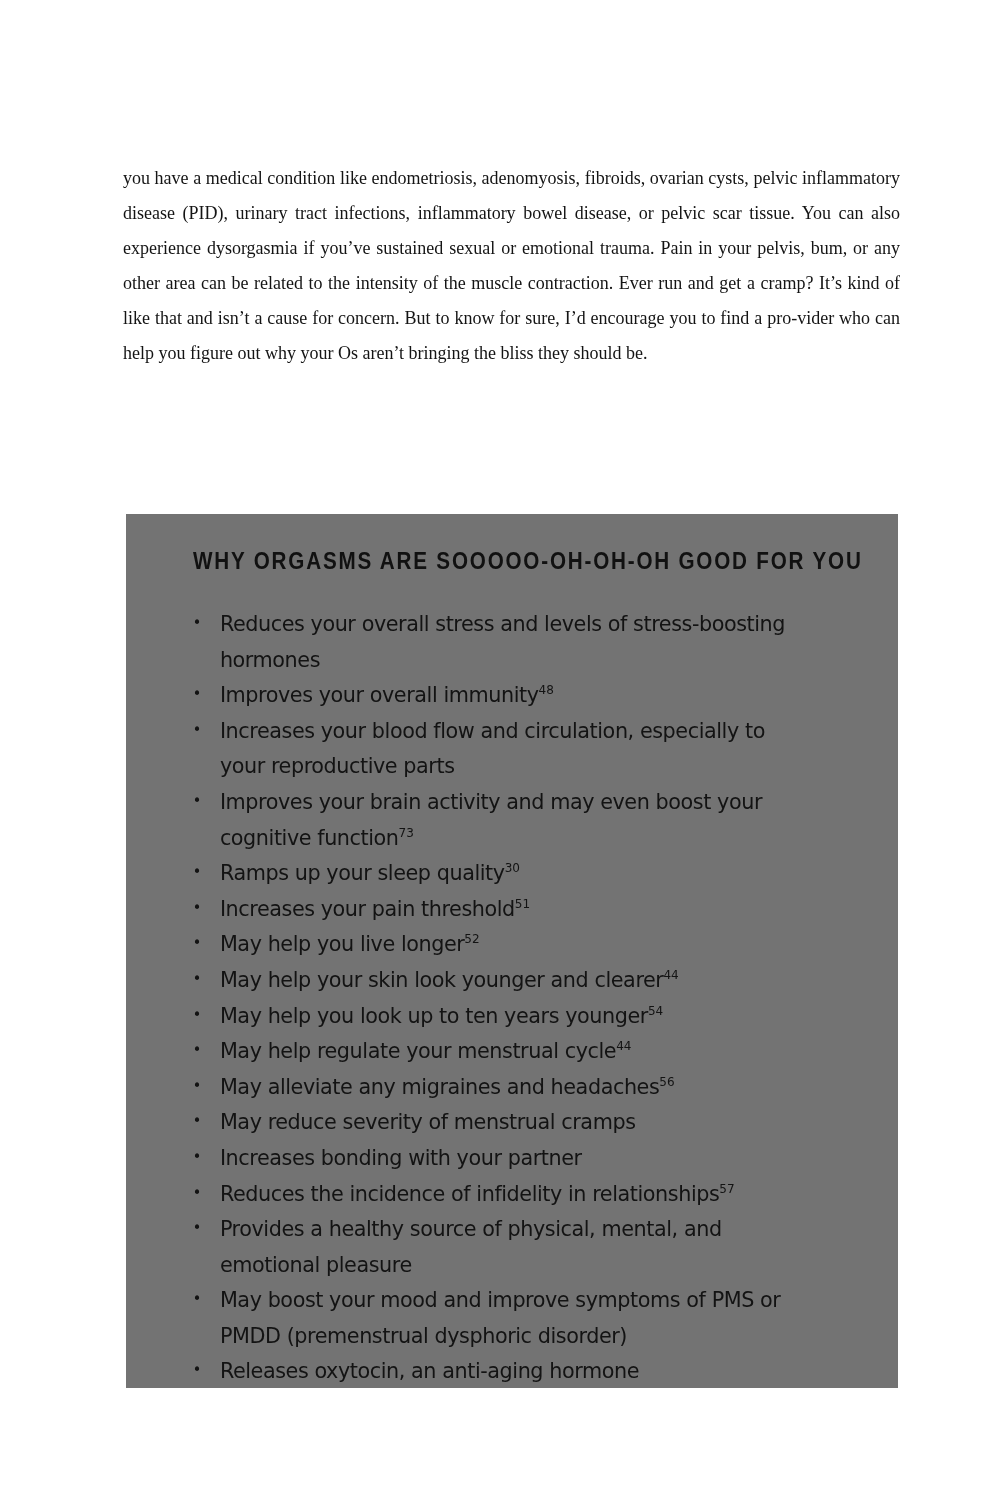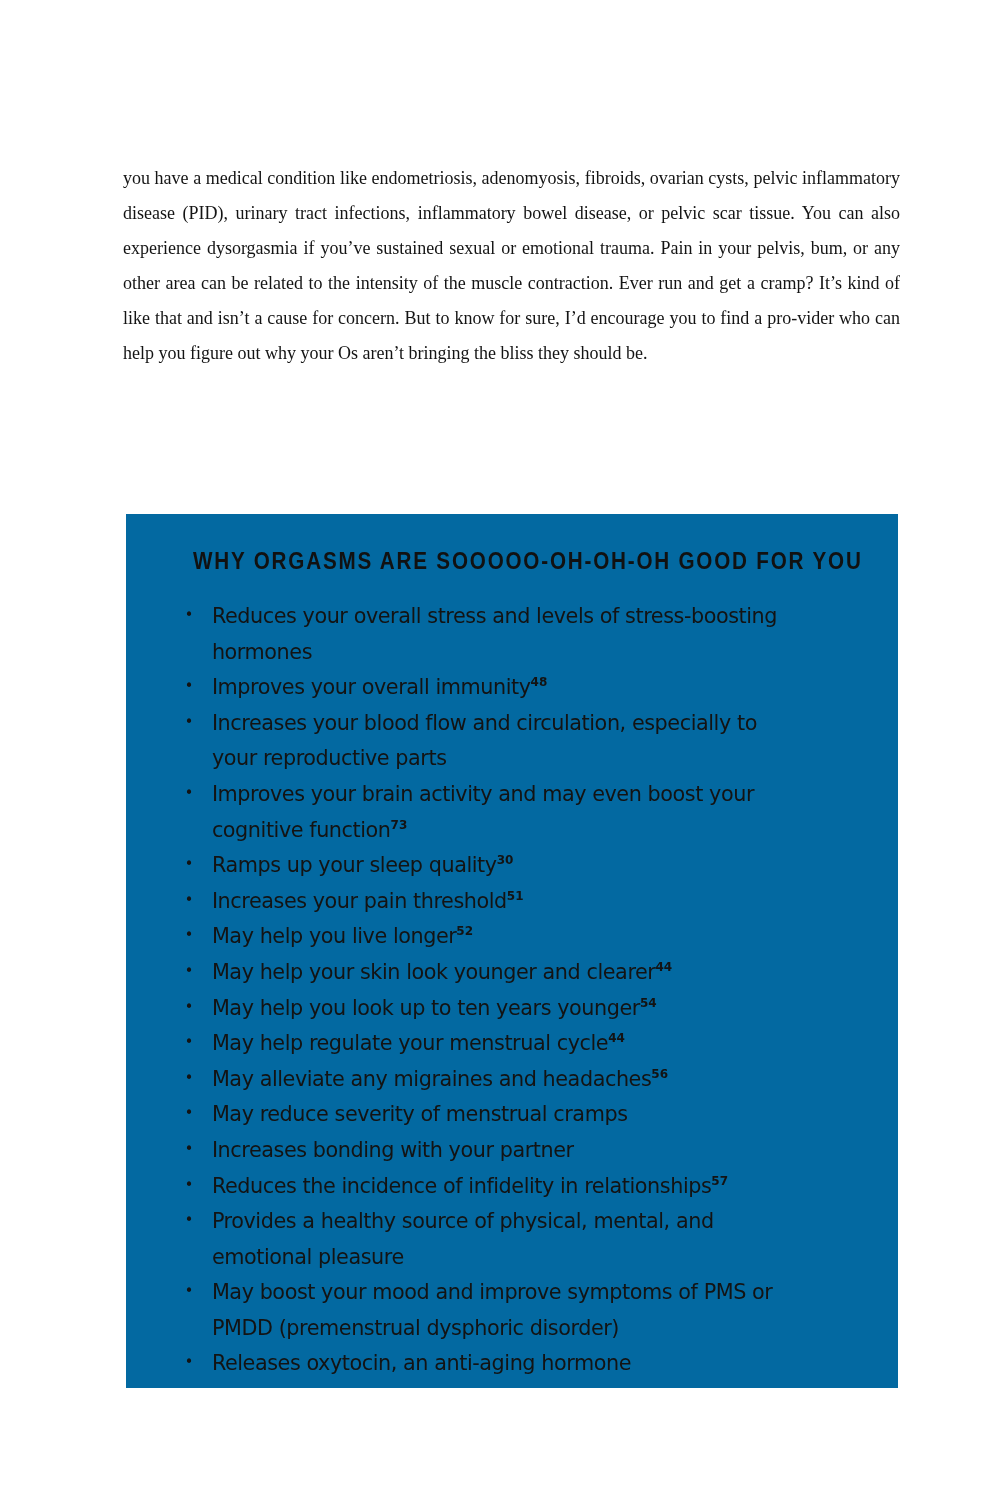--- a/index.html
+++ b/index.html
@@ -64,42 +64,42 @@
     hyphens: manual;
   }
 
   
   .callout {
     position: absolute;
     left: 126px;
     top: 514px;
     width: 772px;
     height: 874px;
-    background: #0369a1;
+    background: #737373;
     box-sizing: border-box;
   }
   .callout-heading {
     position: absolute;
     left: 67px;
     top: 33px;
     font-family: "Liberation Sans", sans-serif;
     font-weight: bold;
     font-size: 24px;
     letter-spacing: 2.1px;
     color: #111111;
     transform: scaleX(0.86);
     transform-origin: left center;
     white-space: nowrap;
   }
   .callout-list {
     position: absolute;
     left: 55px;
     top: 84px;
     right: 20px;
-    margin: 0;
+    margin: 8px;
     padding: 0;
     list-style: none;
   }
   .callout-list li {
     position: relative;
     padding-left: 32px;
     margin: 0 0 0 0;
     font-family: "DejaVu Sans", "Liberation Sans", sans-serif;
     font-size: 21.5px;
     line-height: 35.6px;
@@ -116,21 +116,20 @@
     top: 0;
     font-size: 15px;
     line-height: 35.6px;
     color: #131313;
   }
   .callout-list sup {
     font-size: 0.58em;
     vertical-align: super;
     line-height: 0;
     letter-spacing: 0;
-    font-weight: bold;
   }
 </style>
 </head>
 <body>
 
 <div class="page">
 
 
   <p class="body-copy">you have a medical condition like endometriosis, adenomyosis, fibroids, ovarian cysts, pelvic inflammatory disease (PID), urinary tract infections, inflammatory bowel disease, or pelvic scar tissue. You can also experience dysorgasmia if you’ve sustained sexual or emotional trauma. Pain in your pelvis, bum, or any other area can be related to the intensity of the muscle contraction. Ever run and get a cramp? It’s kind of like that and isn’t a cause for concern. But to know for sure, I’d encourage you to find a pro-vider who can help you figure out why your Os aren’t bringing the bliss they should be.</p>
 

